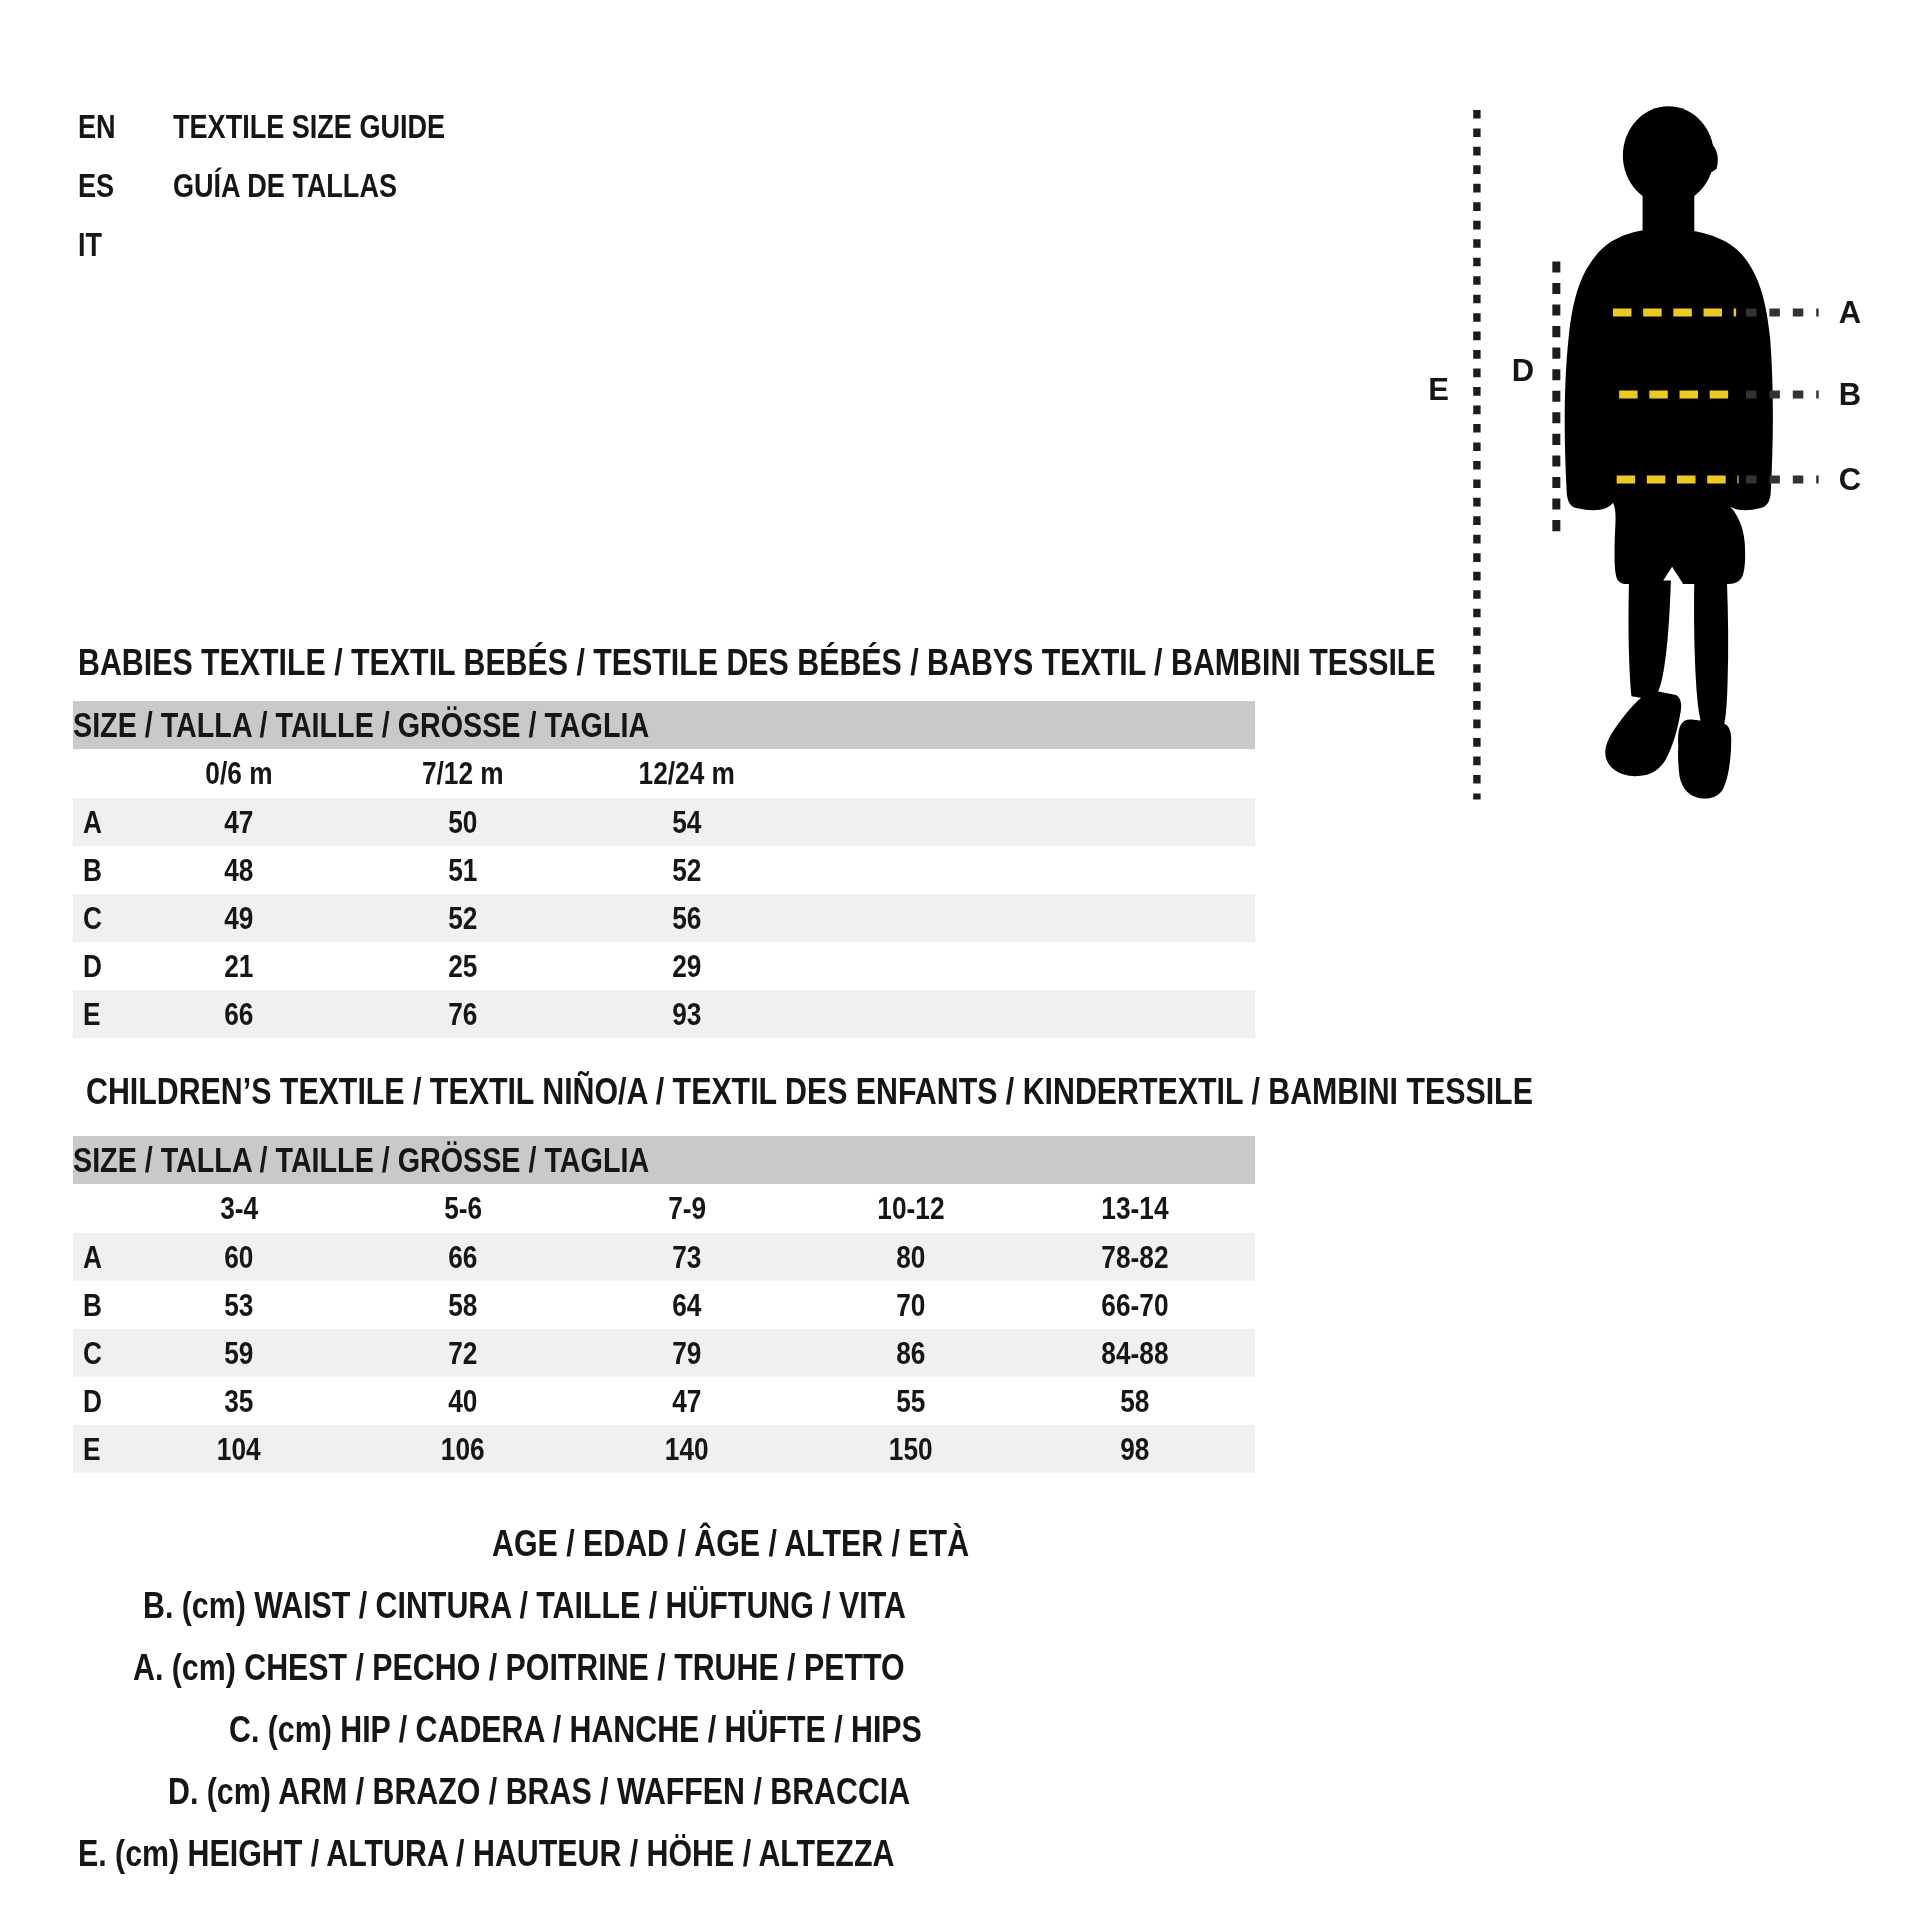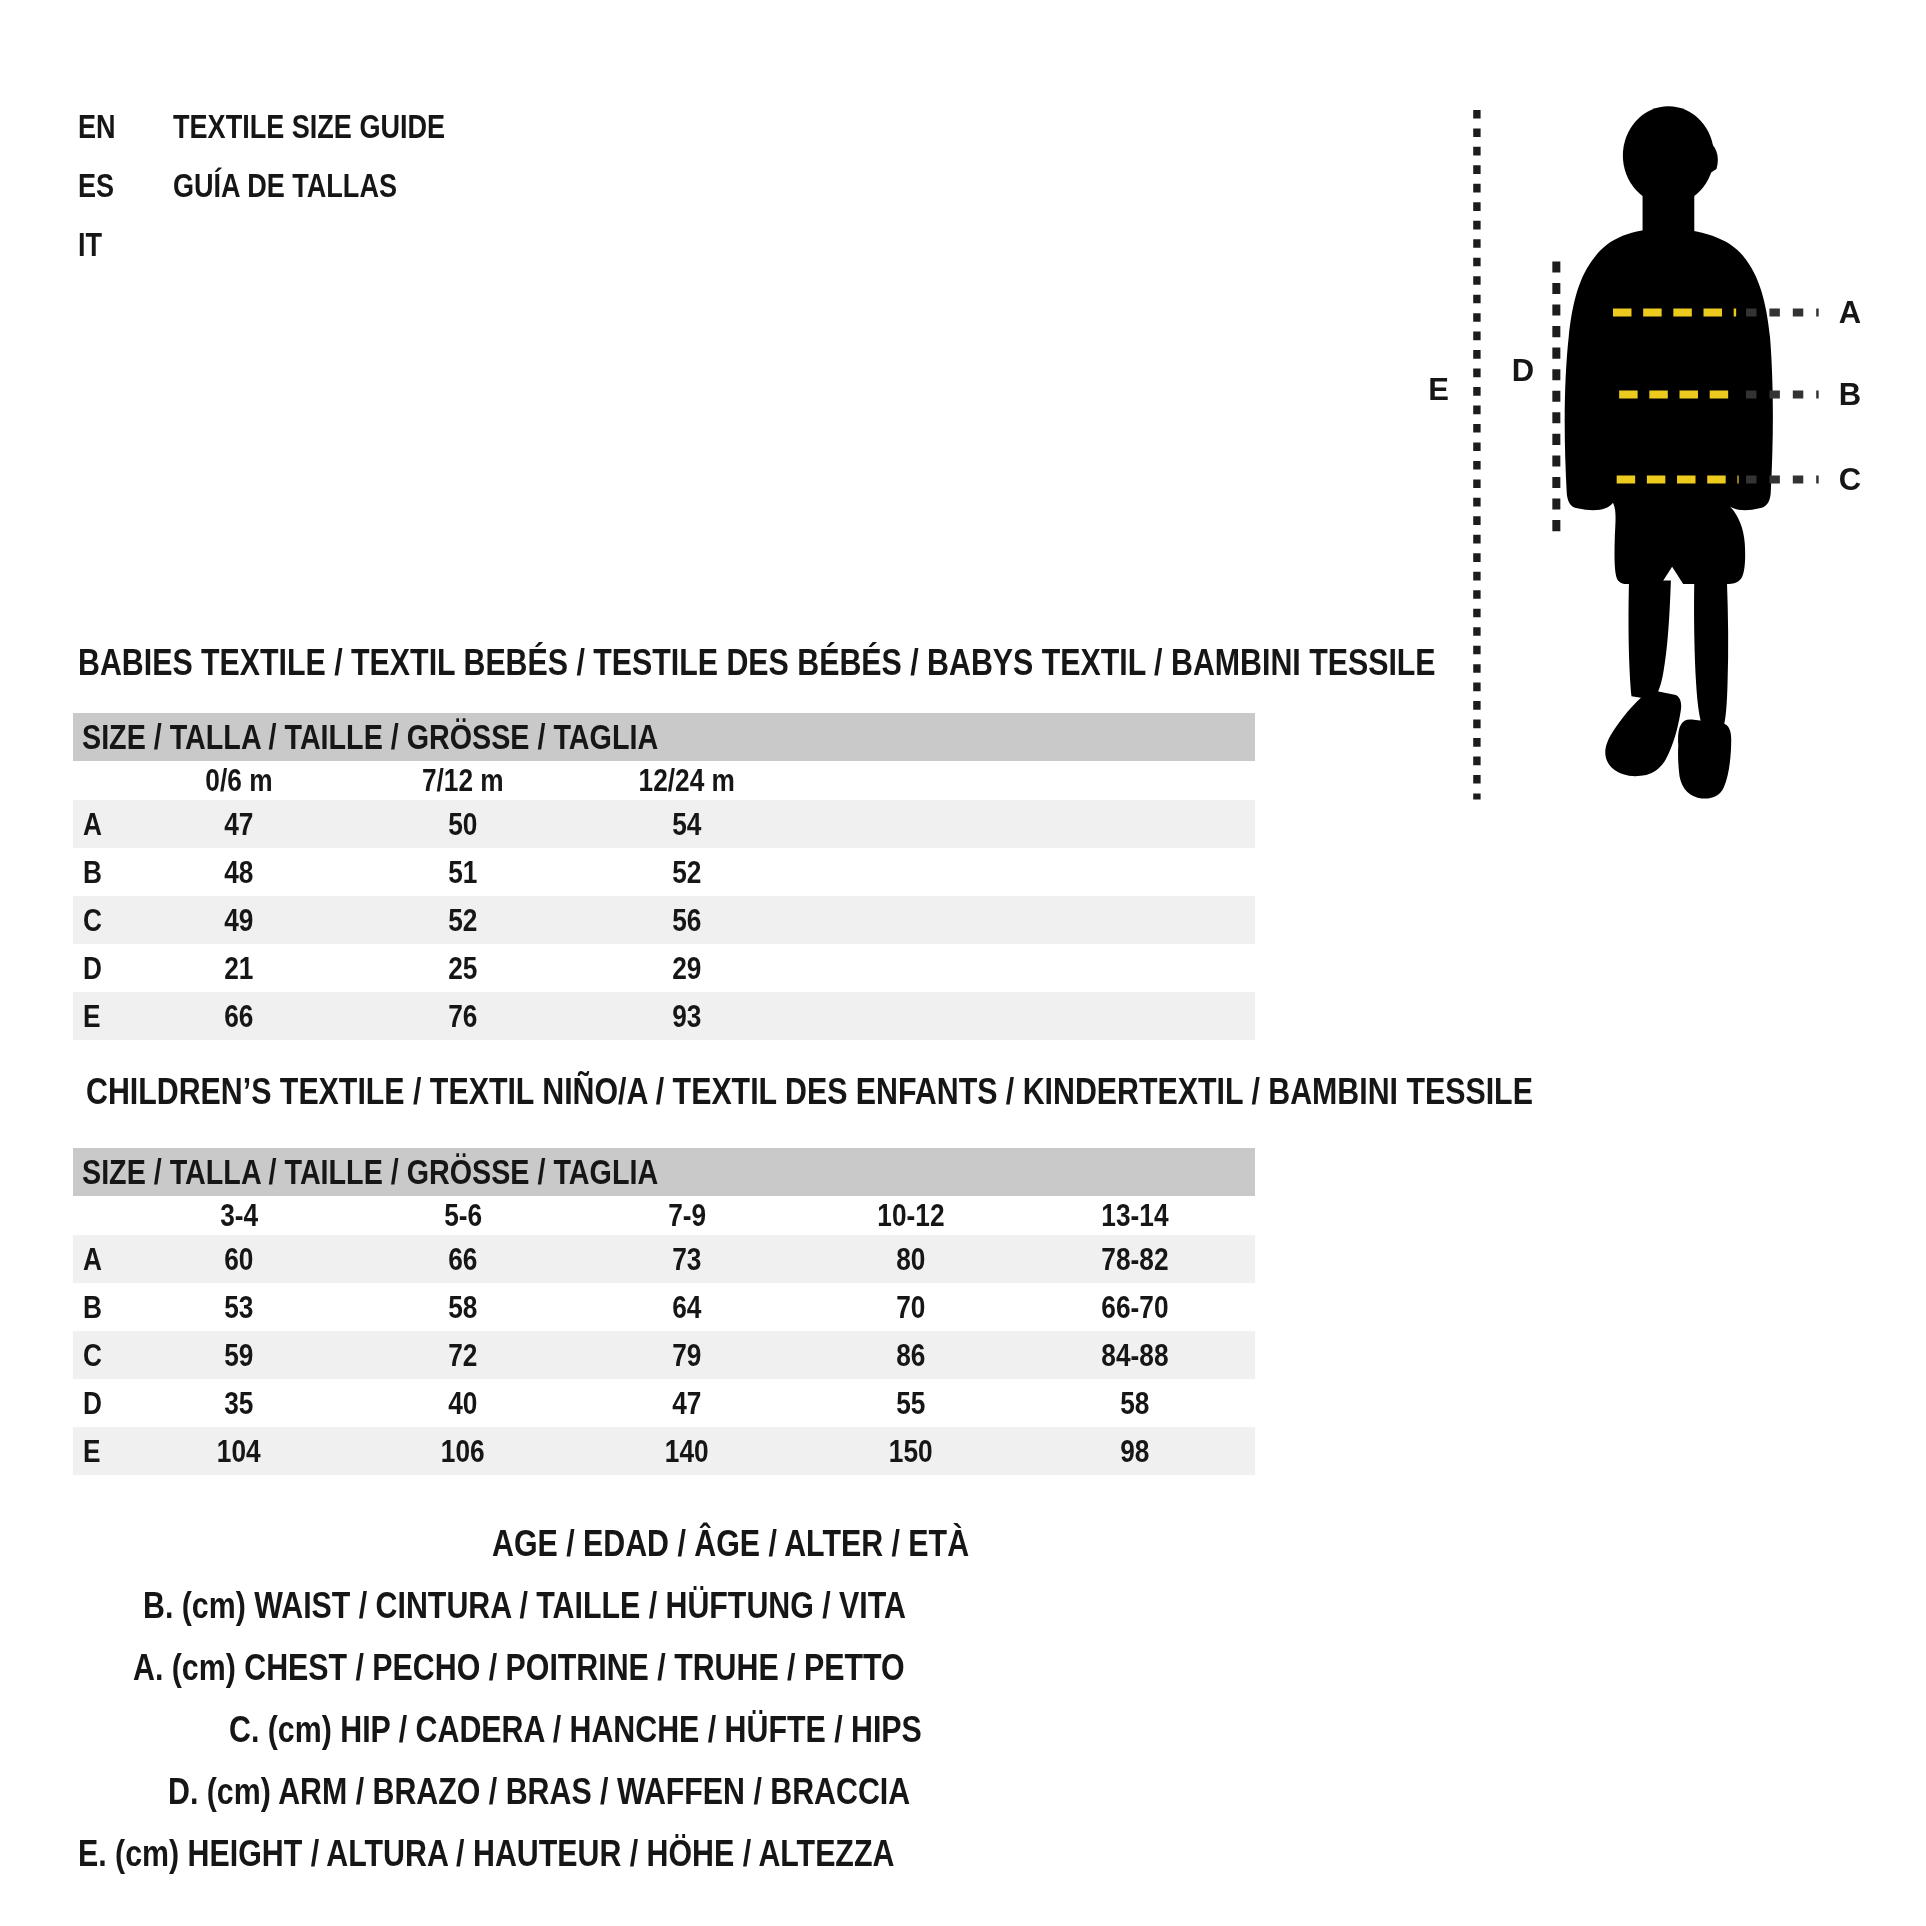--- a/index.html
+++ b/index.html
@@ -16,23 +16,23 @@
 
   
   .lang-block{left:78px;top:97px;}
   .lang-row{display:flex;height:59px;line-height:59px;font-size:33px;}
   .lang-code{width:95px;flex:none;}
   
   .section-heading{font-size:37px;line-height:43px;text-align:right;}
   
   .size-table{left:73px;width:1182px;}
   .size-bar{height:48px;background:#c9c9c9;display:flex;align-items:center;
-            padding-left:9px;font-size:35px;margin-top:12px;}
+            padding-left:0;font-size:35px;}
   .trow{display:grid;align-items:center;height:48px;font-size:32px;}
-  .trow.head{height:39px;}
+  .trow.head{height:49px;}
   .babies-grid{grid-template-columns:54px 224px 224px 224px 1fr;}
   .children-grid{grid-template-columns:54px 224px 224px 224px 224px 224px 1fr;}
   .stripe{background:#f0f0f0;}
   .tlabel{padding-left:10px;}
   .tcell{text-align:center;}
   
   .legend-block{left:78px;top:1513px;}
   .legend-line{height:62px;line-height:62px;font-size:37px;text-align:right;}
   
   .diagram{left:1417px;top:105px;width:509px;height:702px;}

